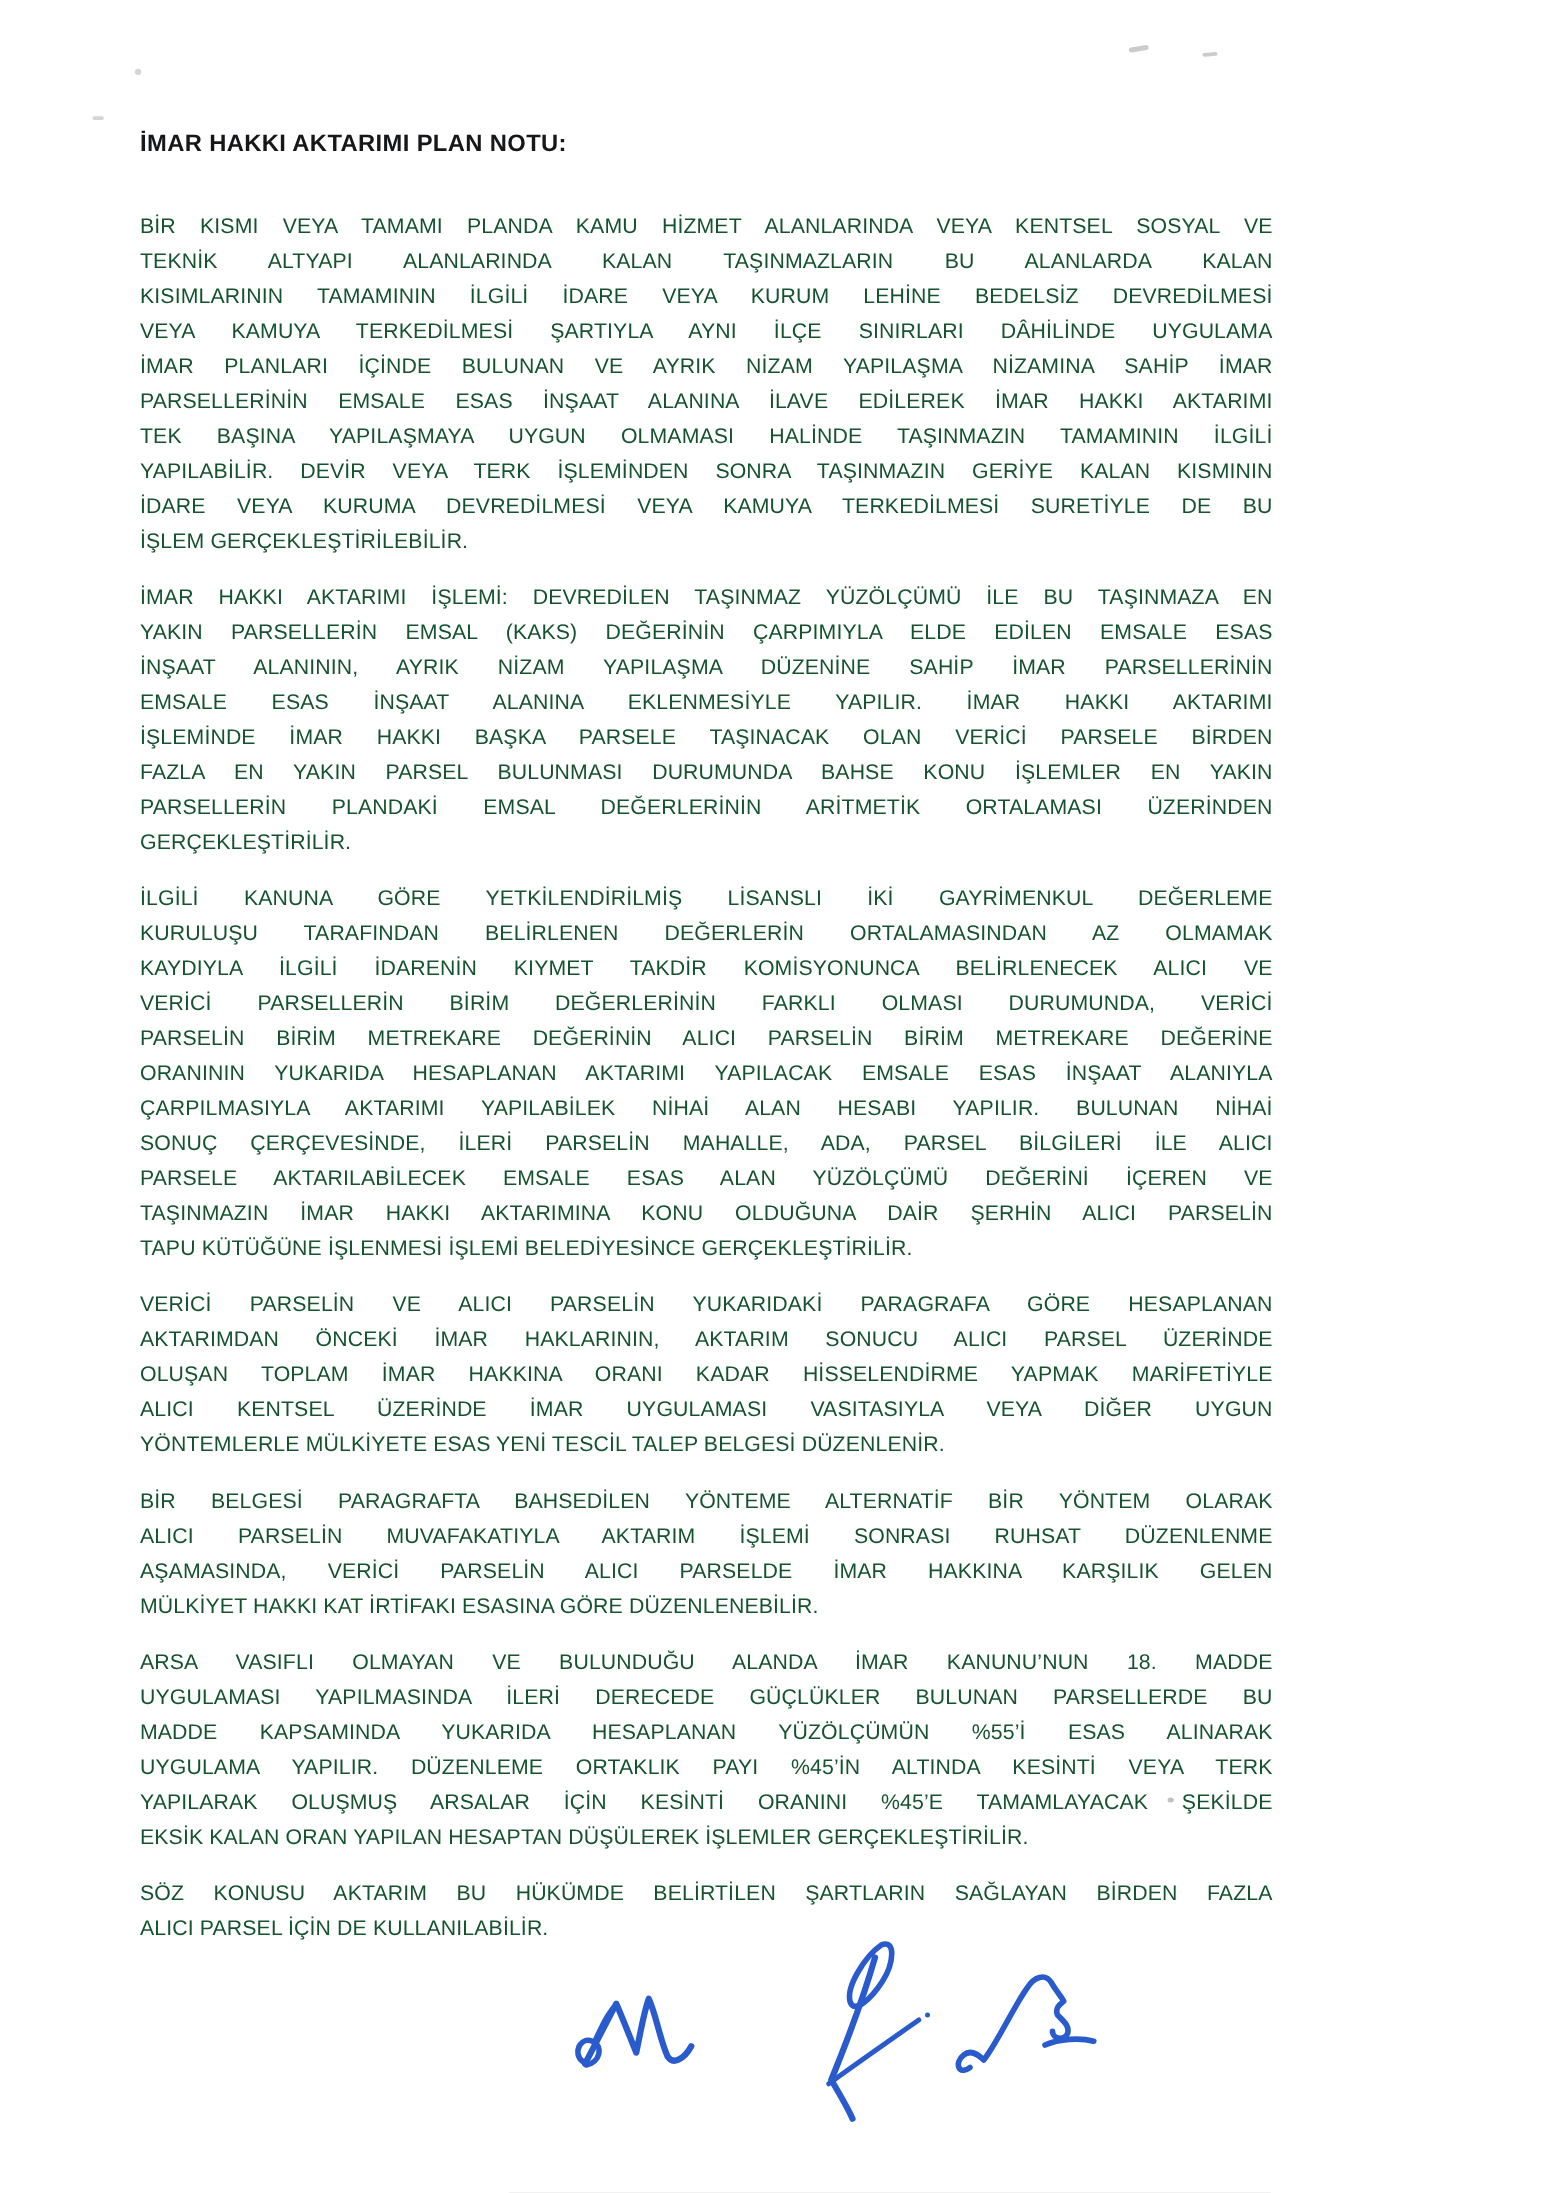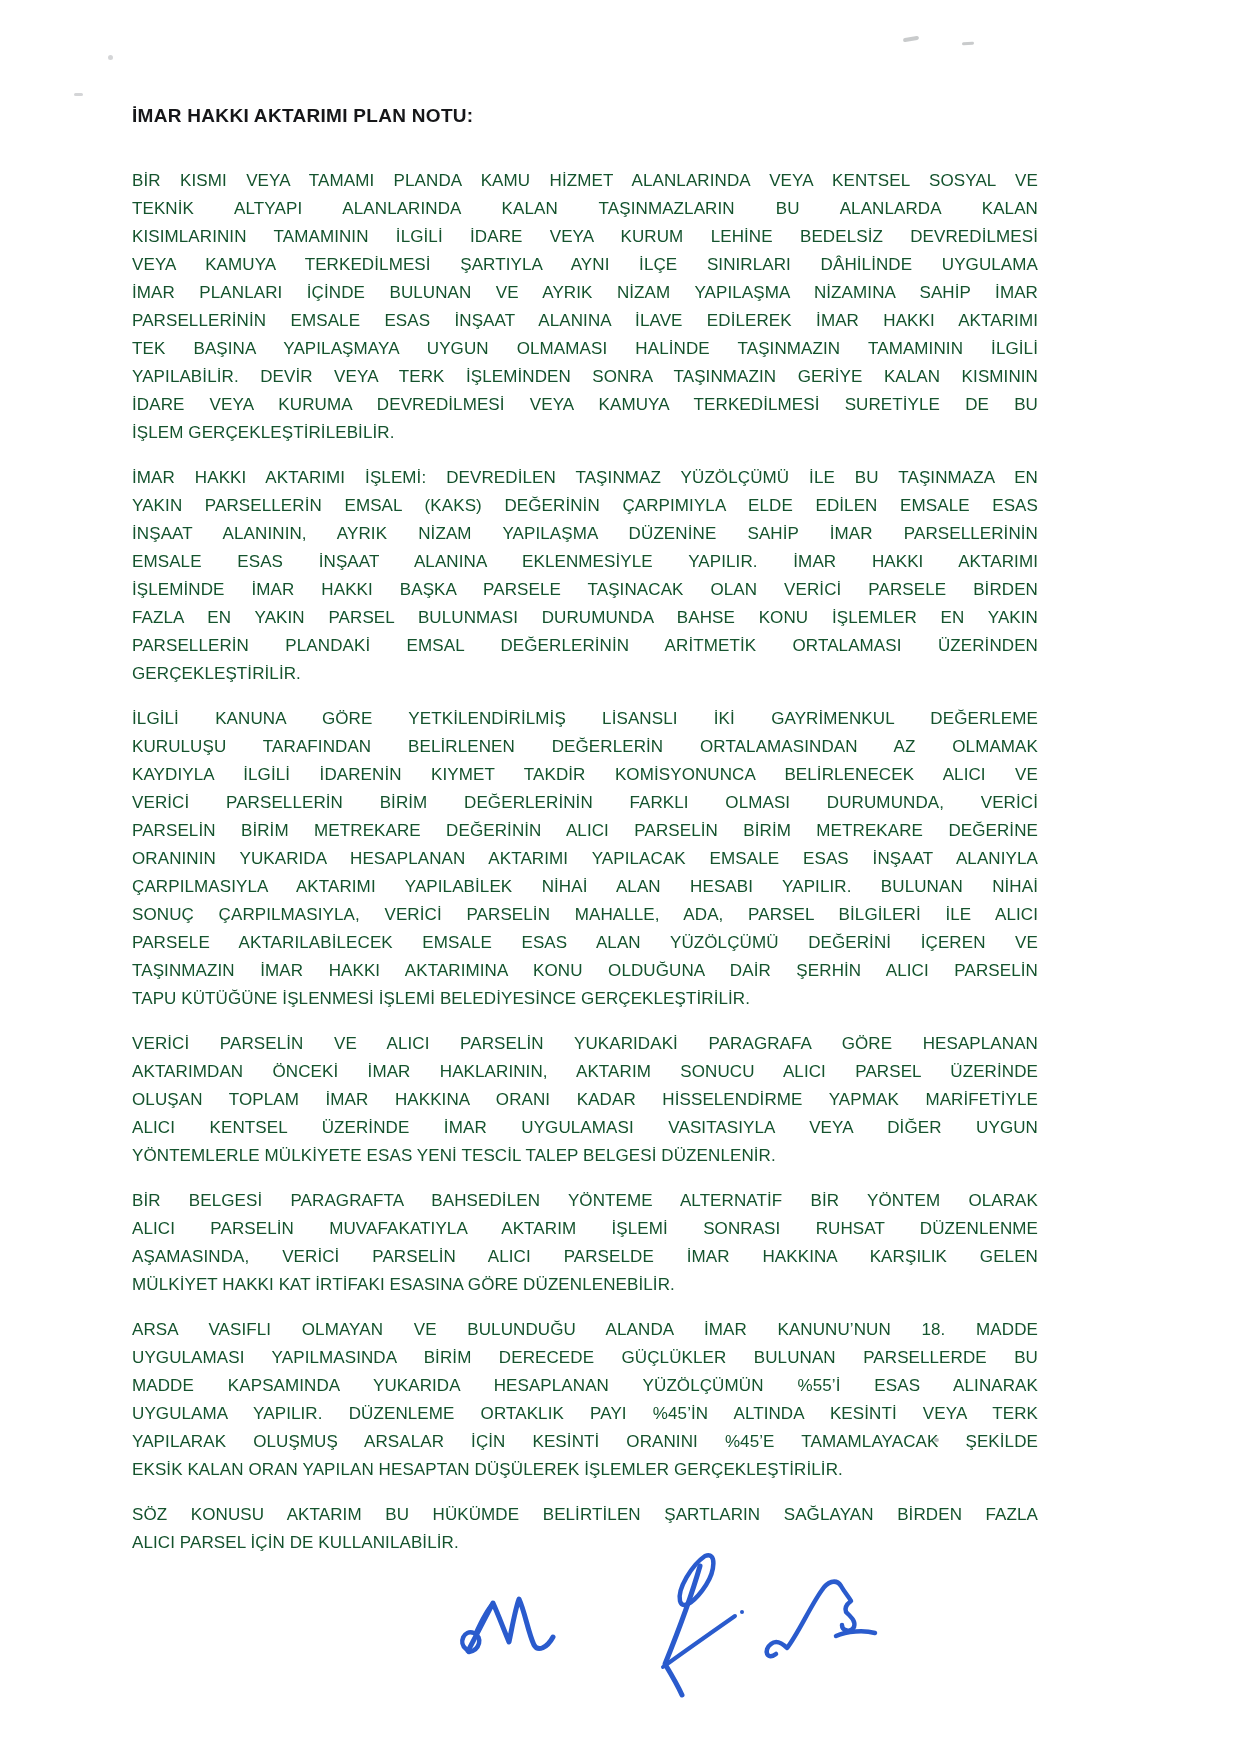--- a/index.html
+++ b/index.html
@@ -8,21 +8,21 @@
     width: 1240px;
     height: 1754px;
     margin: 0 auto;
     background: #ffffff;
     font-family: "Liberation Sans", "DejaVu Sans", sans-serif;
     color: #1d1e20;
     overflow: hidden;
   }
   .content {
     position: absolute;
-    left: 132px;
+    left: 112px;
     top: 103px;
     width: 906px;
   }
   .doc-title {
     font-size: 19px;
     font-weight: bold;
     letter-spacing: 0.3px;
     line-height: 26px;
     margin: 0 0 38px 0;
     color: #161719;
@@ -97,41 +97,41 @@
           <div class="line last">GERÇEKLEŞTİRİLİR.</div>
         </div>
         <div class="para">
           <div class="line">İLGİLİ KANUNA GÖRE YETKİLENDİRİLMİŞ LİSANSLI İKİ GAYRİMENKUL DEĞERLEME</div>
           <div class="line">KURULUŞU TARAFINDAN BELİRLENEN DEĞERLERİN ORTALAMASINDAN AZ OLMAMAK</div>
           <div class="line">KAYDIYLA İLGİLİ İDARENİN KIYMET TAKDİR KOMİSYONUNCA BELİRLENECEK ALICI VE</div>
           <div class="line">VERİCİ PARSELLERİN BİRİM DEĞERLERİNİN FARKLI OLMASI DURUMUNDA, VERİCİ</div>
           <div class="line">PARSELİN BİRİM METREKARE DEĞERİNİN ALICI PARSELİN BİRİM METREKARE DEĞERİNE</div>
           <div class="line">ORANININ YUKARIDA HESAPLANAN AKTARIMI YAPILACAK EMSALE ESAS İNŞAAT ALANIYLA</div>
           <div class="line">ÇARPILMASIYLA AKTARIMI YAPILABİLEK NİHAİ ALAN HESABI YAPILIR. BULUNAN NİHAİ</div>
-          <div class="line">SONUÇ ÇARPILMASIYLA, VERİCİ PARSELİN MAHALLE, ADA, PARSEL BİLGİLERİ İLE ALICI</div>
+          <div class="line">SONUÇ ÇERÇEVESİNDE, İLERİ PARSELİN MAHALLE, ADA, PARSEL BİLGİLERİ İLE ALICI</div>
           <div class="line">PARSELE AKTARILABİLECEK EMSALE ESAS ALAN YÜZÖLÇÜMÜ DEĞERİNİ İÇEREN VE</div>
           <div class="line">TAŞINMAZIN İMAR HAKKI AKTARIMINA KONU OLDUĞUNA DAİR ŞERHİN ALICI PARSELİN</div>
           <div class="line last">TAPU KÜTÜĞÜNE İŞLENMESİ İŞLEMİ BELEDİYESİNCE GERÇEKLEŞTİRİLİR.</div>
         </div>
         <div class="para">
           <div class="line">VERİCİ PARSELİN VE ALICI PARSELİN YUKARIDAKİ PARAGRAFA GÖRE HESAPLANAN</div>
           <div class="line">AKTARIMDAN ÖNCEKİ İMAR HAKLARININ, AKTARIM SONUCU ALICI PARSEL ÜZERİNDE</div>
           <div class="line">OLUŞAN TOPLAM İMAR HAKKINA ORANI KADAR HİSSELENDİRME YAPMAK MARİFETİYLE</div>
           <div class="line">ALICI KENTSEL ÜZERİNDE İMAR UYGULAMASI VASITASIYLA VEYA DİĞER UYGUN</div>
           <div class="line last">YÖNTEMLERLE MÜLKİYETE ESAS YENİ TESCİL TALEP BELGESİ DÜZENLENİR.</div>
         </div>
         <div class="para">
           <div class="line">BİR BELGESİ PARAGRAFTA BAHSEDİLEN YÖNTEME ALTERNATİF BİR YÖNTEM OLARAK</div>
           <div class="line">ALICI PARSELİN MUVAFAKATIYLA AKTARIM İŞLEMİ SONRASI RUHSAT DÜZENLENME</div>
           <div class="line">AŞAMASINDA, VERİCİ PARSELİN ALICI PARSELDE İMAR HAKKINA KARŞILIK GELEN</div>
           <div class="line last">MÜLKİYET HAKKI KAT İRTİFAKI ESASINA GÖRE DÜZENLENEBİLİR.</div>
         </div>
         <div class="para">
           <div class="line">ARSA VASIFLI OLMAYAN VE BULUNDUĞU ALANDA İMAR KANUNU’NUN 18. MADDE</div>
-          <div class="line">UYGULAMASI YAPILMASINDA BİRİM DERECEDE GÜÇLÜKLER BULUNAN PARSELLERDE BU</div>
+          <div class="line">UYGULAMASI YAPILMASINDA İLERİ DERECEDE GÜÇLÜKLER BULUNAN PARSELLERDE BU</div>
           <div class="line">MADDE KAPSAMINDA YUKARIDA HESAPLANAN YÜZÖLÇÜMÜN %55’İ ESAS ALINARAK</div>
           <div class="line">UYGULAMA YAPILIR. DÜZENLEME ORTAKLIK PAYI %45’İN ALTINDA KESİNTİ VEYA TERK</div>
           <div class="line">YAPILARAK OLUŞMUŞ ARSALAR İÇİN KESİNTİ ORANINI %45’E TAMAMLAYACAK ŞEKİLDE</div>
           <div class="line last">EKSİK KALAN ORAN YAPILAN HESAPTAN DÜŞÜLEREK İŞLEMLER GERÇEKLEŞTİRİLİR.</div>
         </div>
         <div class="para">
           <div class="line">SÖZ KONUSU AKTARIM BU HÜKÜMDE BELİRTİLEN ŞARTLARIN SAĞLAYAN BİRDEN FAZLA</div>
           <div class="line last">ALICI PARSEL İÇİN DE KULLANILABİLİR.</div>
         </div>
       </div>

